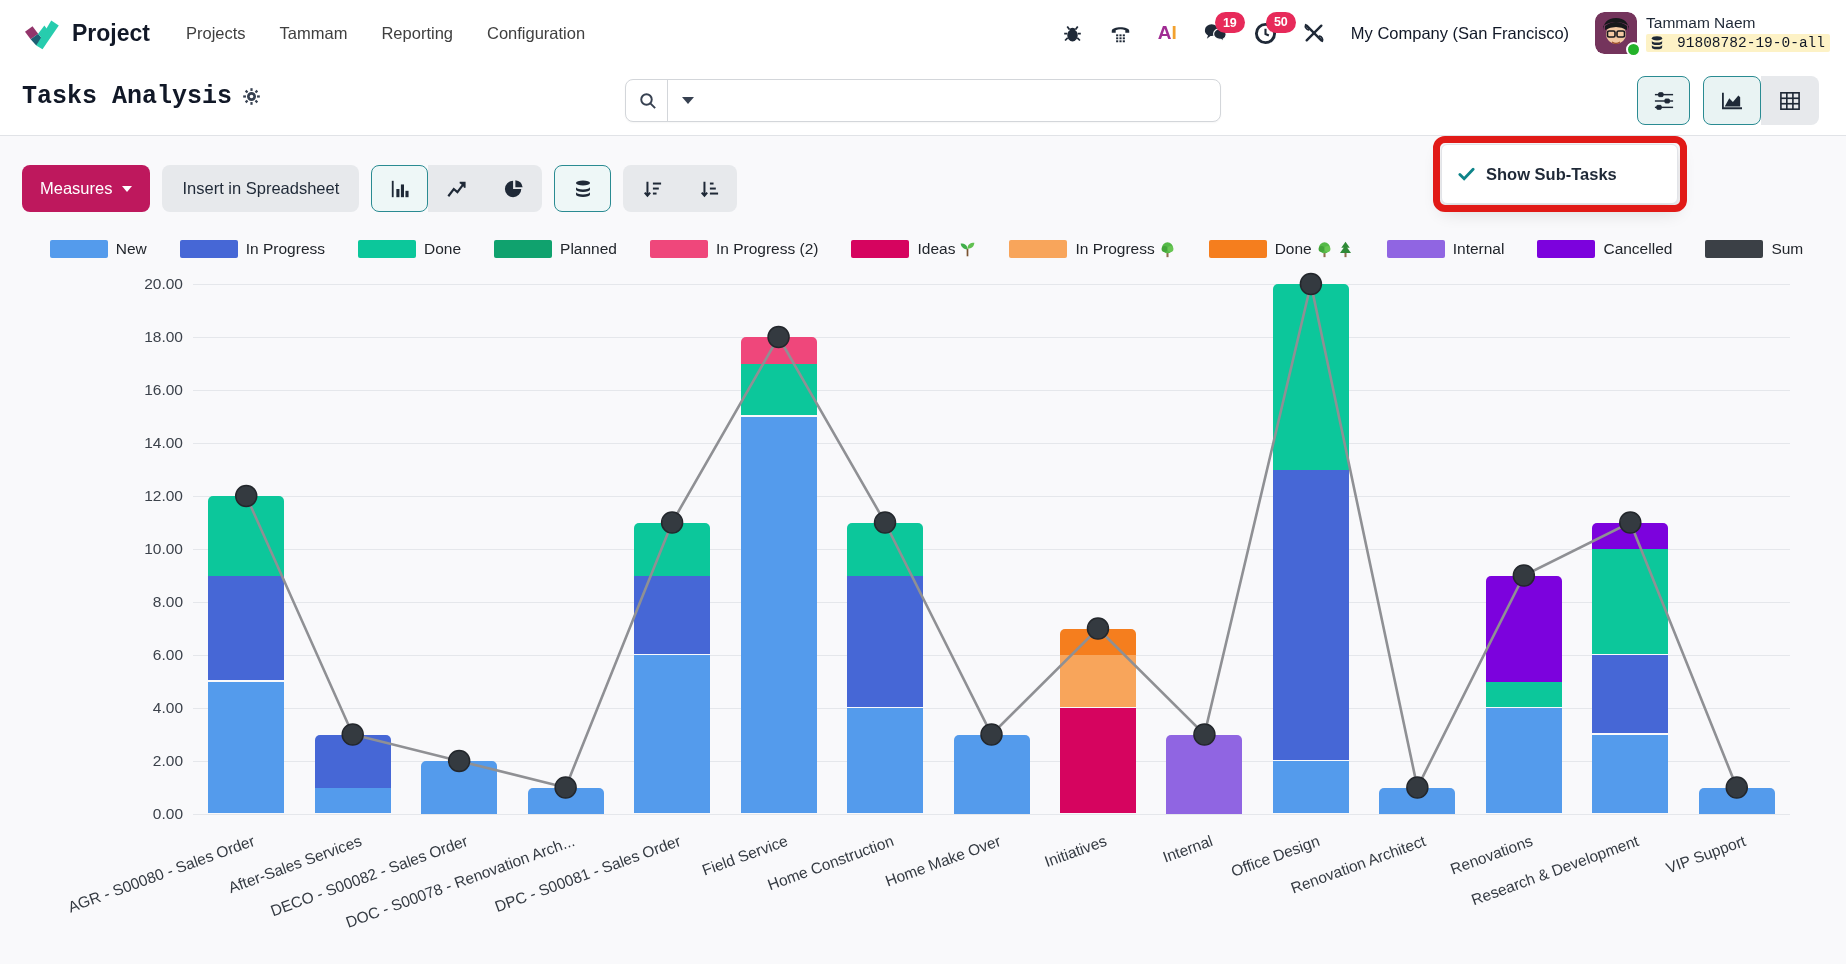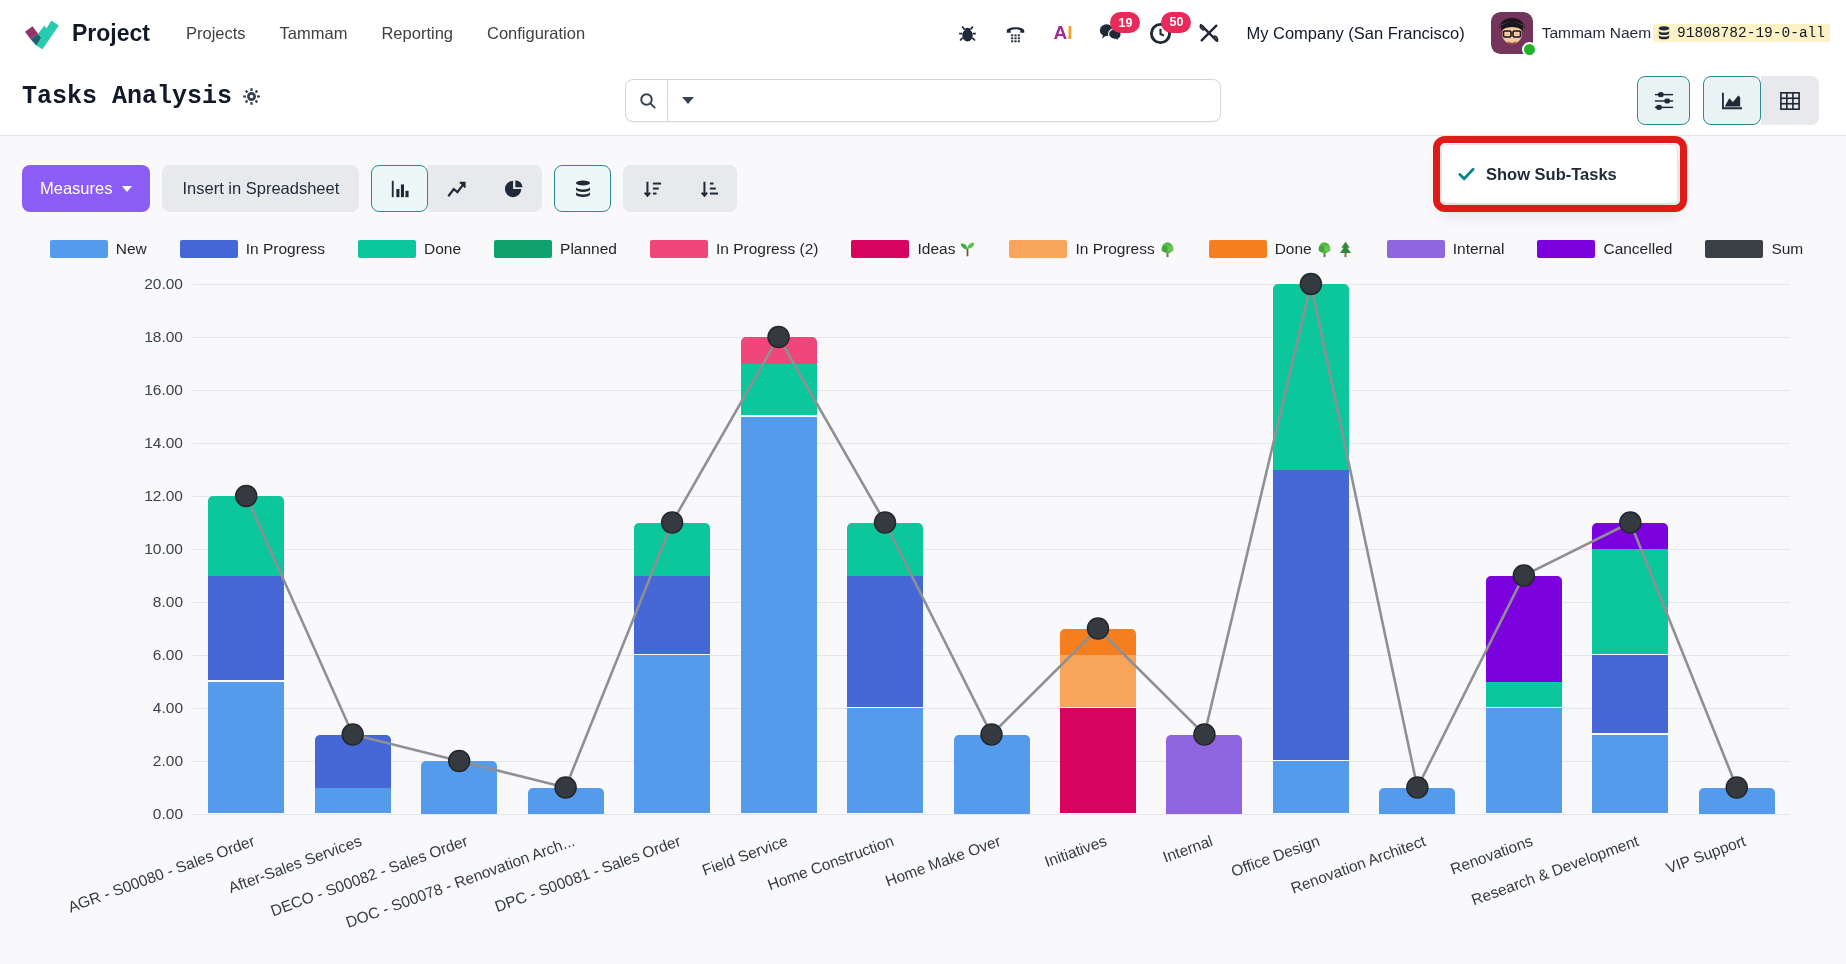--- a/index.html
+++ b/index.html
@@ -28,23 +28,23 @@
     border-radius:11px; display:flex; align-items:center; justify-content:center; padding:0 7px;
   }
   .ai-logo{ font-size:19px; font-weight:800; letter-spacing:0; }
   .ai-a{ color:#a02c93; } .ai-i{ color:#f2a12e; }
   .company{ font-size:16.5px; color:#111827; cursor:pointer; }
   .userbox{ display:flex; align-items:center; gap:9px; cursor:pointer; }
   .avatar{ position:relative; width:42px; height:42px; border-radius:9px; overflow:visible; }
   .avatar svg{ border-radius:9px; }
   .status-dot{ position:absolute; right:-4px; bottom:-3px; width:15px; height:15px;
     border-radius:50%; background:#23b32a; border:2.5px solid #fff; }
-  .user-meta{ display:flex; gap:2px; }
+  .user-meta{ display:flex; flex-direction:column; gap:2px; }
   .user-name{ font-size:15.5px; color:#1f2937; }
-  .db-chip{ display:flex; align-items:center; gap:7px; background:#fdf2c6; padding:1px 5px; border-radius:2px; }
+  .db-chip{ display:flex; align-items:center; gap:14px; background:#fdf2c6; padding:1px 5px; border-radius:2px; }
   .db-ref{ font-family:"Liberation Mono", monospace; font-size:14.5px; color:#111827; }
 
   
   .control-panel{ position:absolute; top:66px; left:0; width:1846px; height:69px; background:#fff; }
   .cp-title{ position:absolute; left:22px; top:16px; display:flex; align-items:center; gap:10px;font-family:Liberation Mono, monospace; }
   .cp-title h1{ font-size:25px; font-weight:600; color:#111827; }
   .searchbox{
     position:absolute; left:625px; top:13px; width:596px; height:43px;
     background:#fff; border:1px solid #d3d6da; border-radius:8px;
     display:flex; align-items:center; box-shadow:0 1px 2px rgba(0,0,0,.04);
@@ -72,21 +72,21 @@
   .view-btn.first{ border-radius:8px 0 0 8px; }
   .view-btn.last{ border-radius:0 8px 8px 0; }
   .view-btn.active{ background:#e9f3f3; border:1px solid #2a8b92; border-radius:8px; }
 
   
   .content{ position:absolute; top:135px; left:0; width:1846px; height:829px;
     background:#f9f9fb; border-top:1px solid #e1e3e7; }
 
   .toolbar{ position:absolute; top:29px; left:22px; display:flex; align-items:stretch; gap:12px; height:47px; }
   .btn-measures{
-    background:#8b5cf6; color:#fff; border:none; border-radius:8px; padding:0 18px;
+    background:#be185d; color:#fff; border:none; border-radius:8px; padding:0 18px;
     font-size:16.5px; font-weight:500; display:flex; align-items:center; gap:10px; cursor:pointer;
     font-family:"Liberation Sans", sans-serif;
   }
   .btn-measures .caret{ width:0; height:0; border-left:5.5px solid transparent;
     border-right:5.5px solid transparent; border-top:6.5px solid #fff; }
   .btn-flat{
     background:#e7e9ec; color:#1f2937; border:none; border-radius:8px; padding:0 20px;
     font-size:16.5px; font-weight:500; cursor:pointer; font-family:"Liberation Sans", sans-serif;
   }
   .icon-group{ display:flex; border-radius:8px; }

